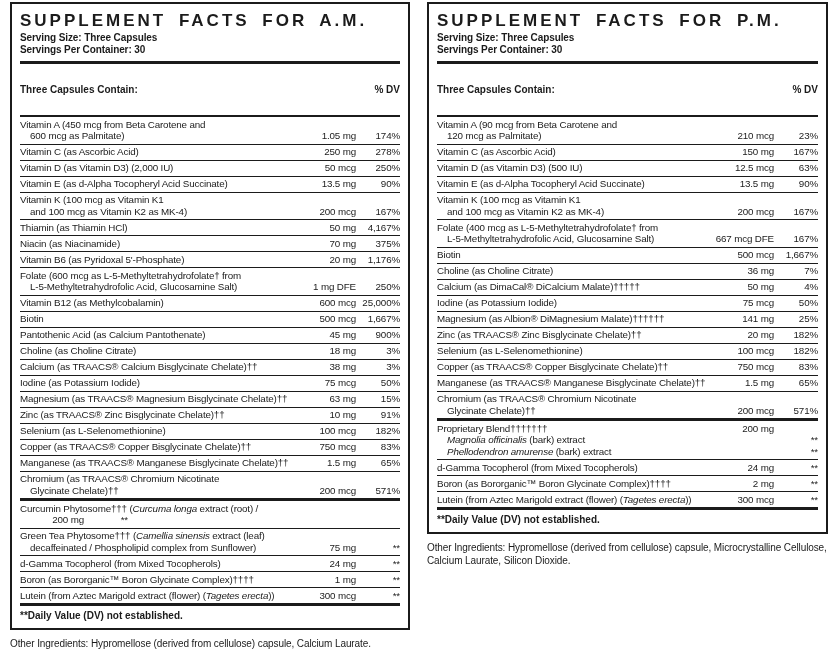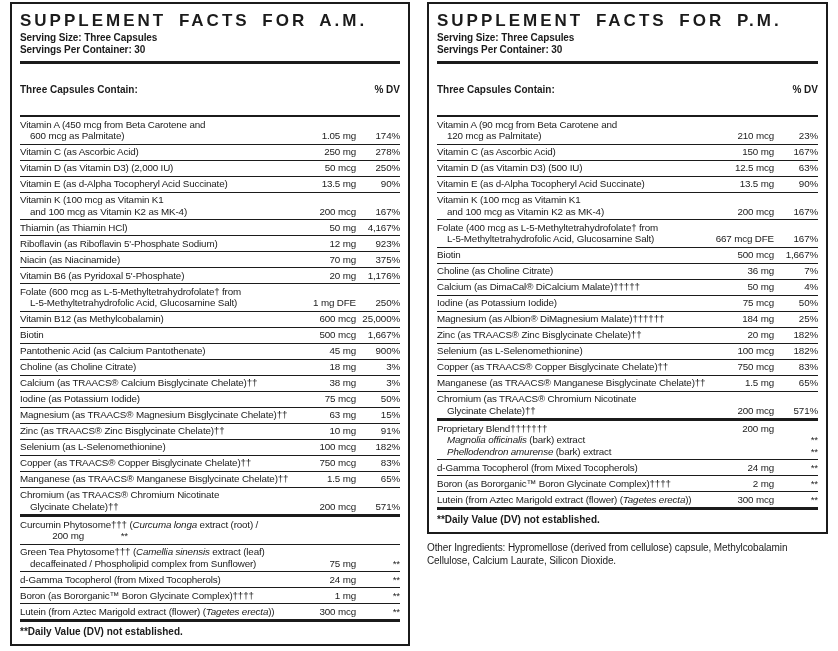--- a/index.html
+++ b/index.html
@@ -106,27 +106,20 @@
         </div>
         <div class="frow sep-normal">
           <div class="fline">
             <span class="nm"><span>Thiamin (as Thiamin HCl)</span></span>
             <span class="amt">50 mg</span>
             <span class="dv">4,167%</span>
           </div>
         </div>
         <div class="frow sep-normal">
           <div class="fline">
-            <span class="nm"><span>Riboflavin (as Riboflavin 5'-Phosphate Sodium)</span></span>
-            <span class="amt">12 mg</span>
-            <span class="dv">923%</span>
-          </div>
-        </div>
-        <div class="frow sep-normal">
-          <div class="fline">
             <span class="nm"><span>Niacin (as Niacinamide)</span></span>
             <span class="amt">70 mg</span>
             <span class="dv">375%</span>
           </div>
         </div>
         <div class="frow sep-normal">
           <div class="fline">
             <span class="nm"><span>Vitamin B6 (as Pyridoxal 5'-Phosphate)</span></span>
             <span class="amt">20 mg</span>
             <span class="dv">1,176%</span>
@@ -375,21 +368,21 @@
         <div class="frow sep-normal">
           <div class="fline">
             <span class="nm"><span>Iodine (as Potassium Iodide)</span></span>
             <span class="amt">75 mcg</span>
             <span class="dv">50%</span>
           </div>
         </div>
         <div class="frow sep-normal">
           <div class="fline">
             <span class="nm"><span>Magnesium (as Albion® DiMagnesium Malate)††††††</span></span>
-            <span class="amt">184 mg</span>
+            <span class="amt">141 mg</span>
             <span class="dv">25%</span>
           </div>
         </div>
         <div class="frow sep-normal">
           <div class="fline">
             <span class="nm"><span>Zinc (as TRAACS® Zinc Bisglycinate Chelate)††</span></span>
             <span class="amt">20 mg</span>
             <span class="dv">182%</span>
           </div>
         </div>
@@ -460,15 +453,15 @@
         <div class="frow sep-normal">
           <div class="fline">
             <span class="nm"><span>Lutein (from Aztec Marigold extract (flower) (</span><span class="it">Tagetes erecta</span><span>))</span></span>
             <span class="amt">300 mcg</span>
             <span class="dv">**</span>
           </div>
         </div>
       </div>
     <div class="foot">**Daily Value (DV) not established.</div>
   </div>
-  <div class="below">Other Ingredients: Hypromellose (derived from cellulose) capsule, Methylcobalamin Cellulose, Calcium Laurate, Silicon Dioxide.</div>
+  <div class="below">Other Ingredients: Hypromellose (derived from cellulose) capsule, Microcrystalline Cellulose, Calcium Laurate, Silicon Dioxide.</div>
 
 </div>
 
 </body></html>

